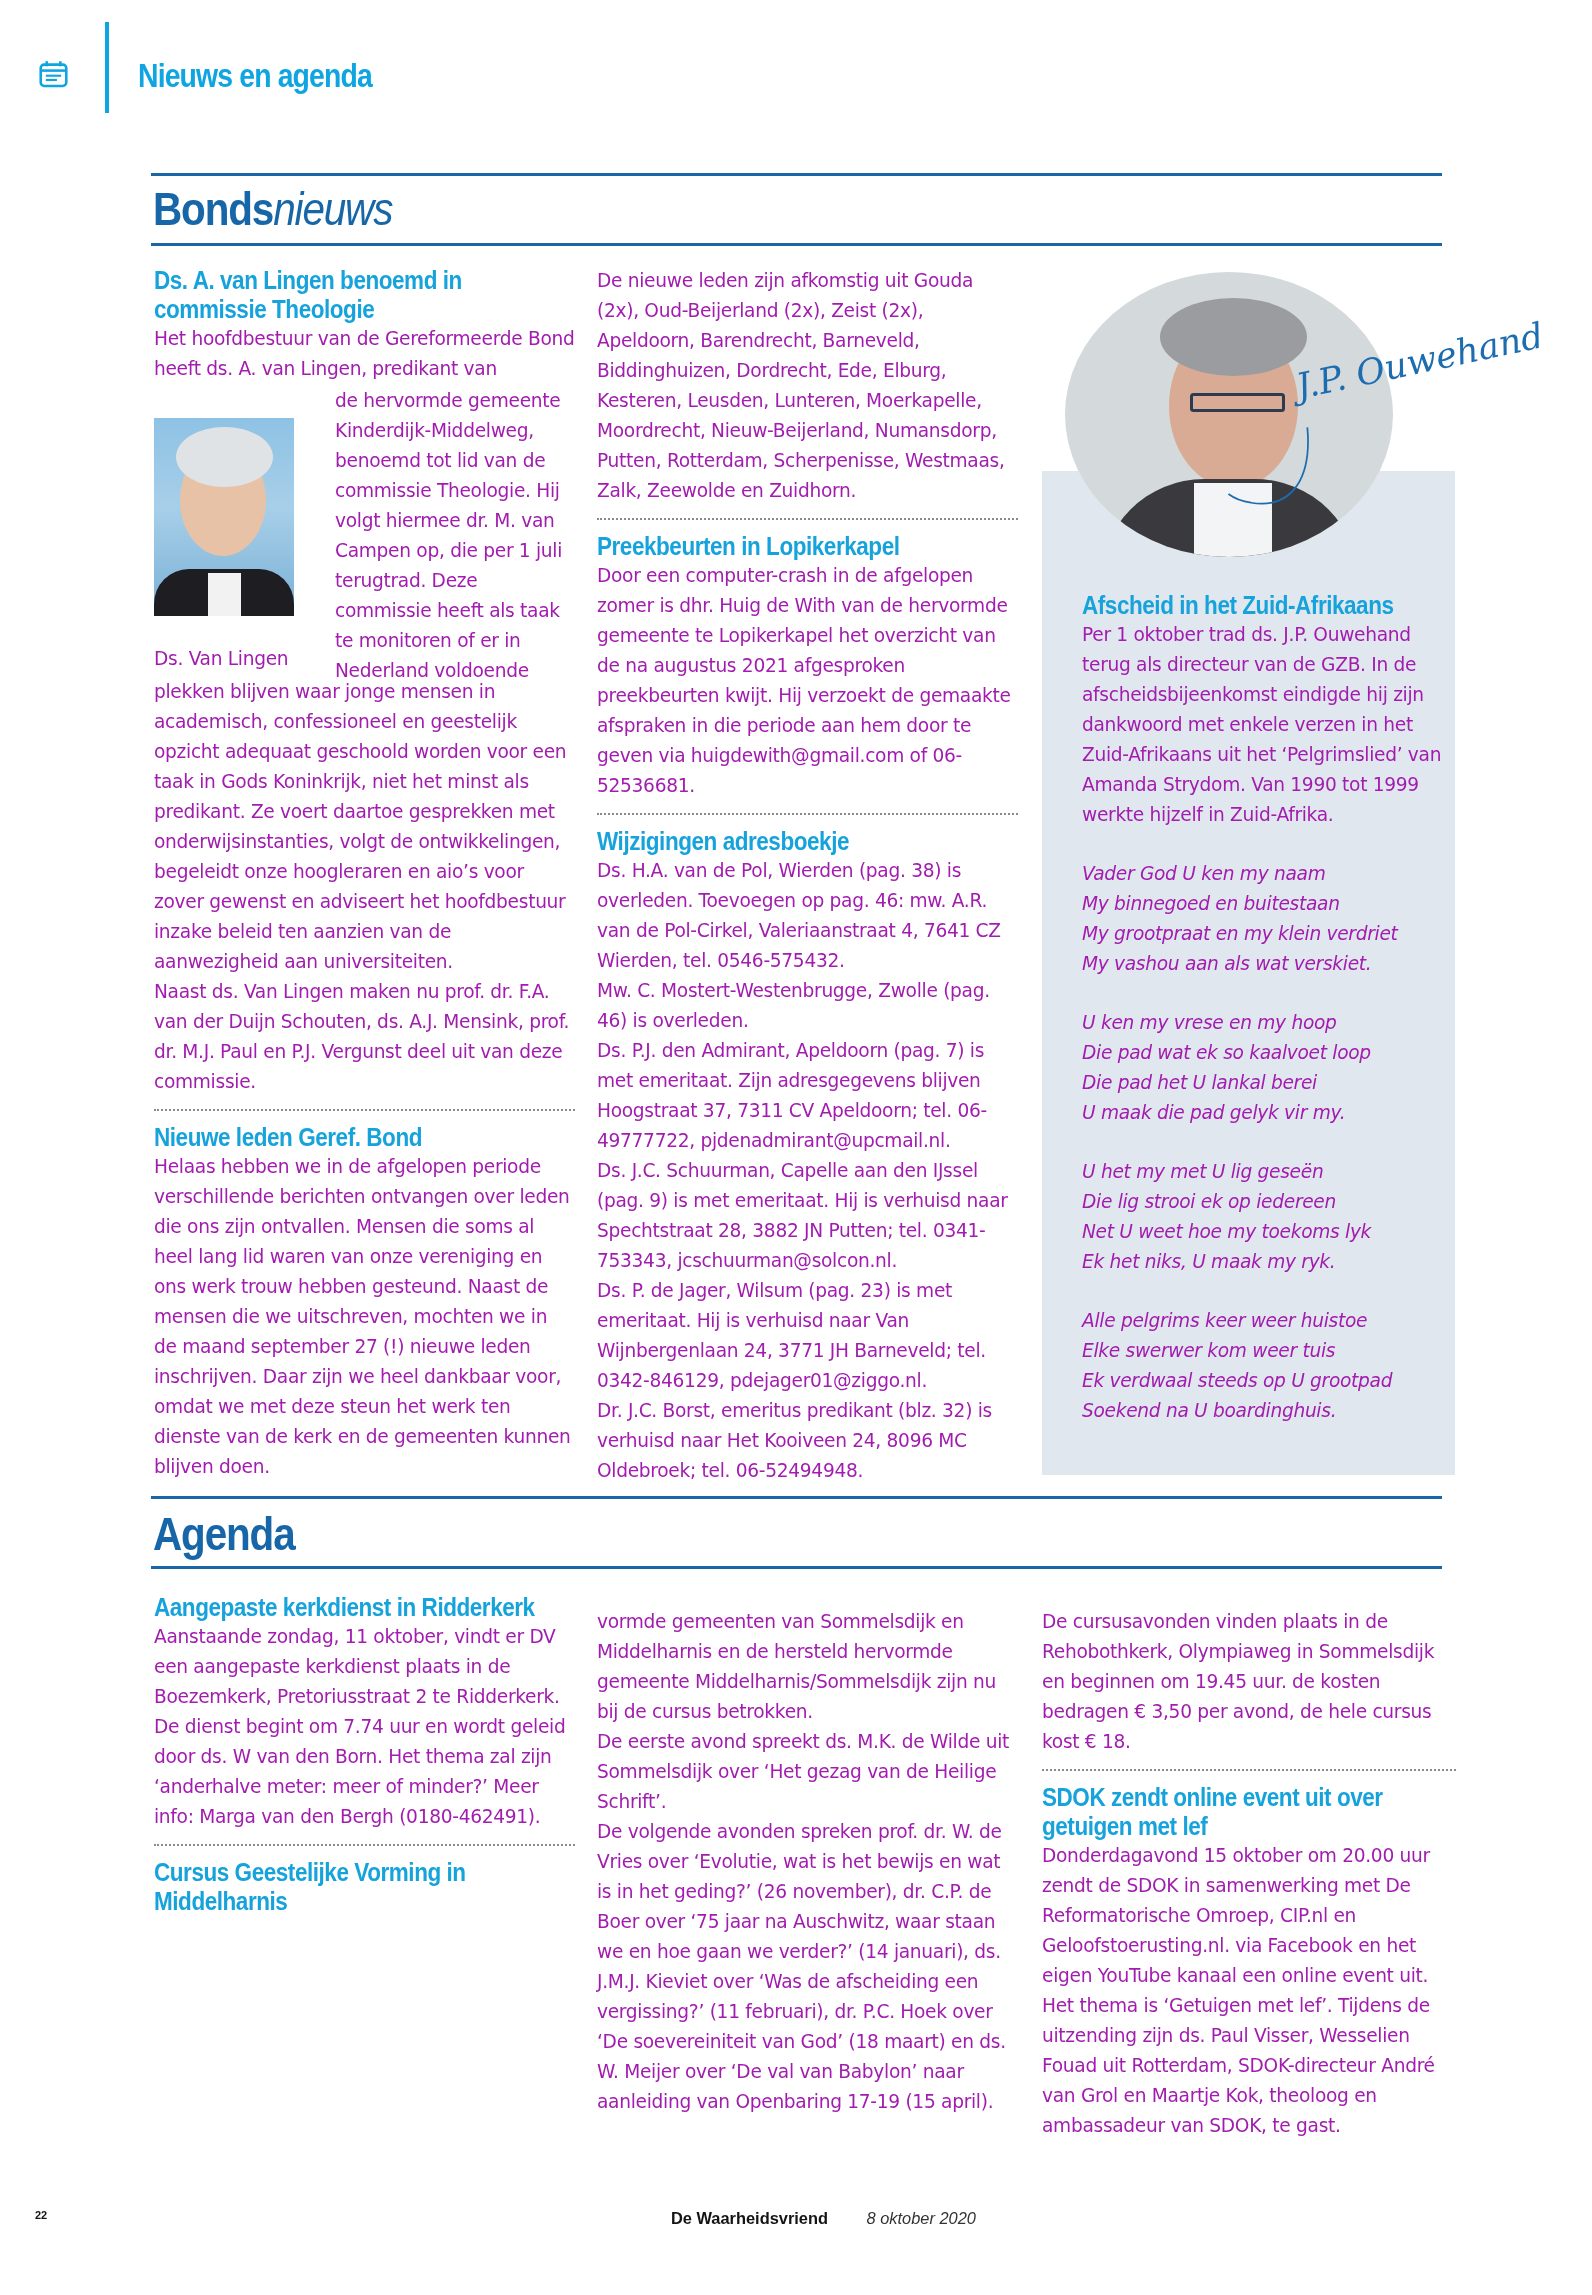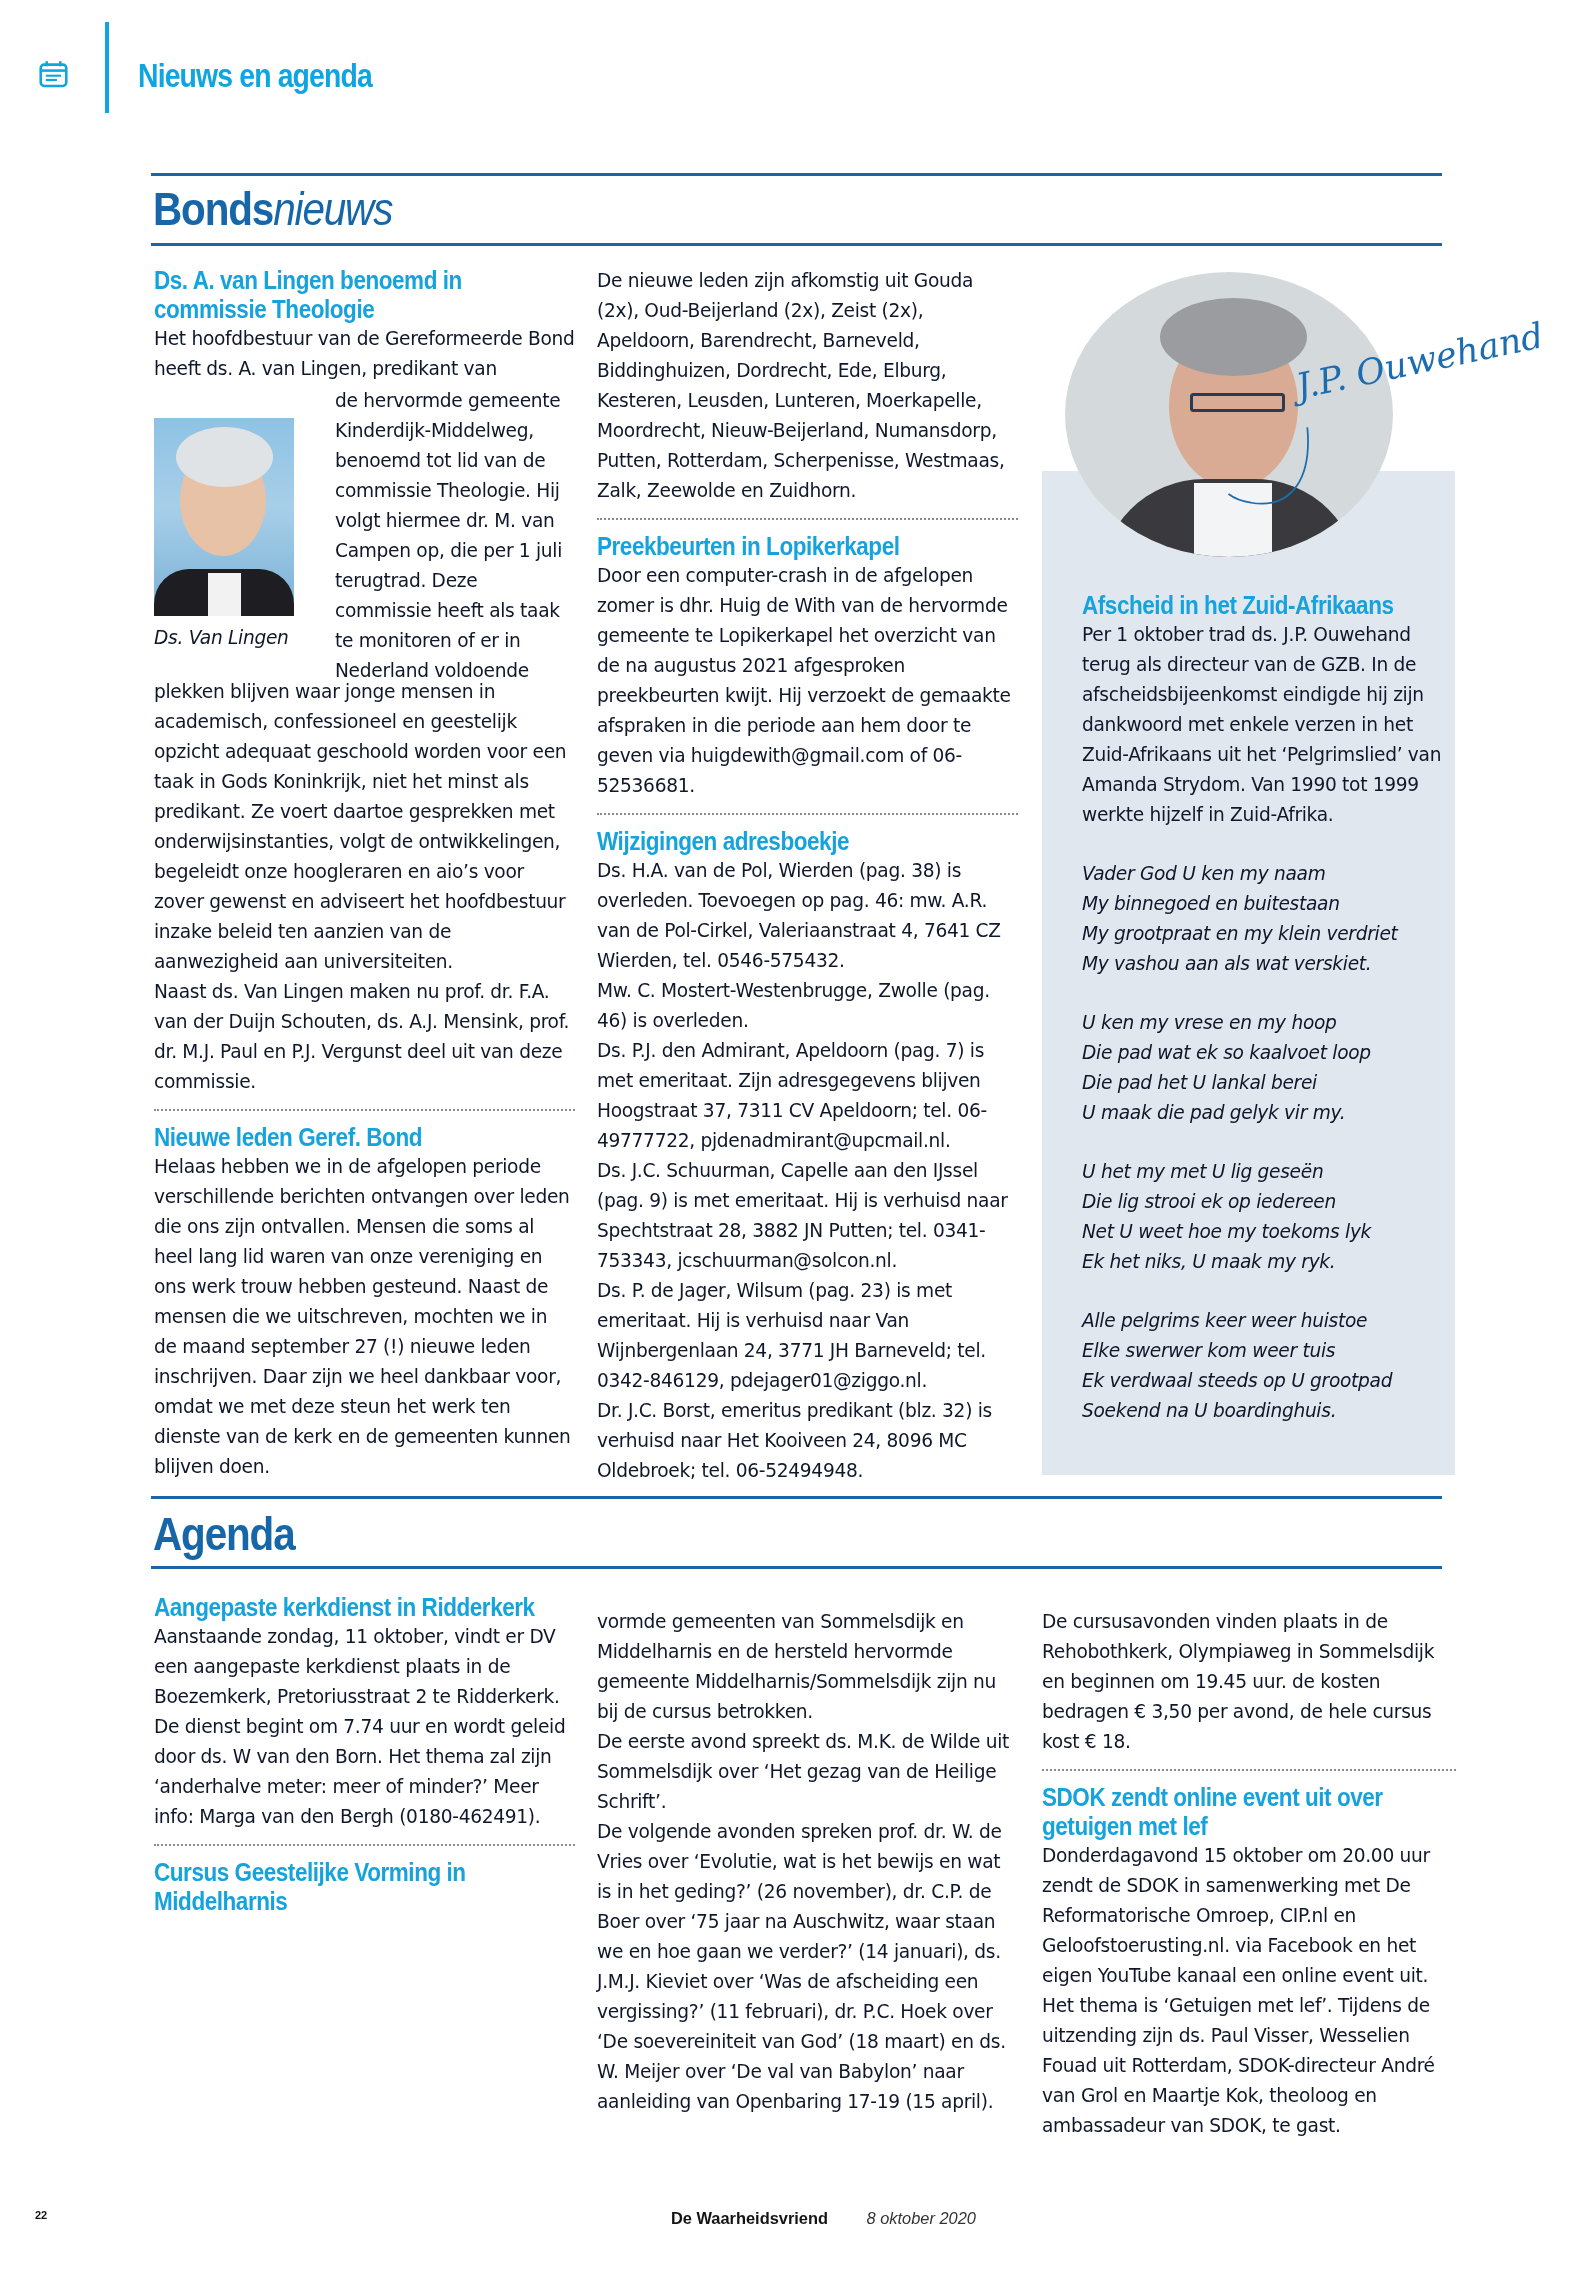--- a/index.html
+++ b/index.html
@@ -12,29 +12,29 @@
   .hdr-title { left:138px; top:57px; font-family:"Liberation Sans", sans-serif; font-weight:bold;
                font-size:33px; color:#0ea5e0; letter-spacing:-1px; transform:scaleX(0.86); transform-origin:left; white-space:nowrap; }
   
   .rule { height:2.6px; background:#1b66a6; }
   .sec-title { font-family:"Liberation Sans", sans-serif; font-size:47px; color:#1766a7; font-weight:bold;
                letter-spacing:-1.3px; transform:scaleX(0.86); transform-origin:left; white-space:nowrap; line-height:52px; }
   .sec-title .it { font-style:italic; font-weight:normal; }
   
   .col { width:421px; }
   .col p { margin:0; }
-  .txt { font-family:"DejaVu Sans", sans-serif; font-size:18.6px; line-height:30px; color:#0f172a; letter-spacing:-0.3px; }
+  .txt { font-family:"DejaVu Sans", sans-serif; font-size:18.6px; line-height:30px; color:#a21caf; letter-spacing:-0.3px; }
   .sub { font-family:"Liberation Sans", sans-serif; font-weight:bold; font-size:25px; line-height:29px;
          color:#16a3dc; letter-spacing:-0.5px; transform:scaleX(0.9); transform-origin:left; width:466px; }
   .dots { height:0; border-top:2.6px dotted #8a8a8a; margin:12px 0 12px 0; }
   .ital { font-style:italic; }
   
   .photo-vl { left:154px; top:418px; width:140px; height:198px; background:linear-gradient(180deg,#8ec2e4 0%,#a7cfe9 45%,#7ab0d5 100%); overflow:hidden; }
   .face { position:absolute; border-radius:50%; }
-  .caption { left:154px; top:623px; font-style:italic; }
+  .caption { left:154px; top:644px; }
   .vl-wrap { position:absolute; left:335px; top:386px; width:250px; }
   .sidebar { left:1042px; top:471px; width:413px; height:1004px; background:#e1e7ee; }
   .circle { left:1065px; top:272px; width:328px; height:285px; border-radius:50%; background:#d4d9dc; overflow:hidden; }
   .sig { left:1294px; top:341px; font-family:"DejaVu Serif", serif; font-style:italic; font-size:35px; color:#1c6cb0; transform:rotate(-12deg); white-space:nowrap; }
   .footer-num { left:35px; top:2209px; font-family:"Liberation Sans", sans-serif; font-weight:bold; font-size:11px; }
   .footer-pub { left:671px; top:2209px; font-family:"Liberation Sans", sans-serif; font-size:16.4px; white-space:nowrap; }
   .footer-pub b { font-weight:bold; }
   .footer-pub i { font-style:italic; color:#333;margin-left:34px; }
 </style>
 </head>

